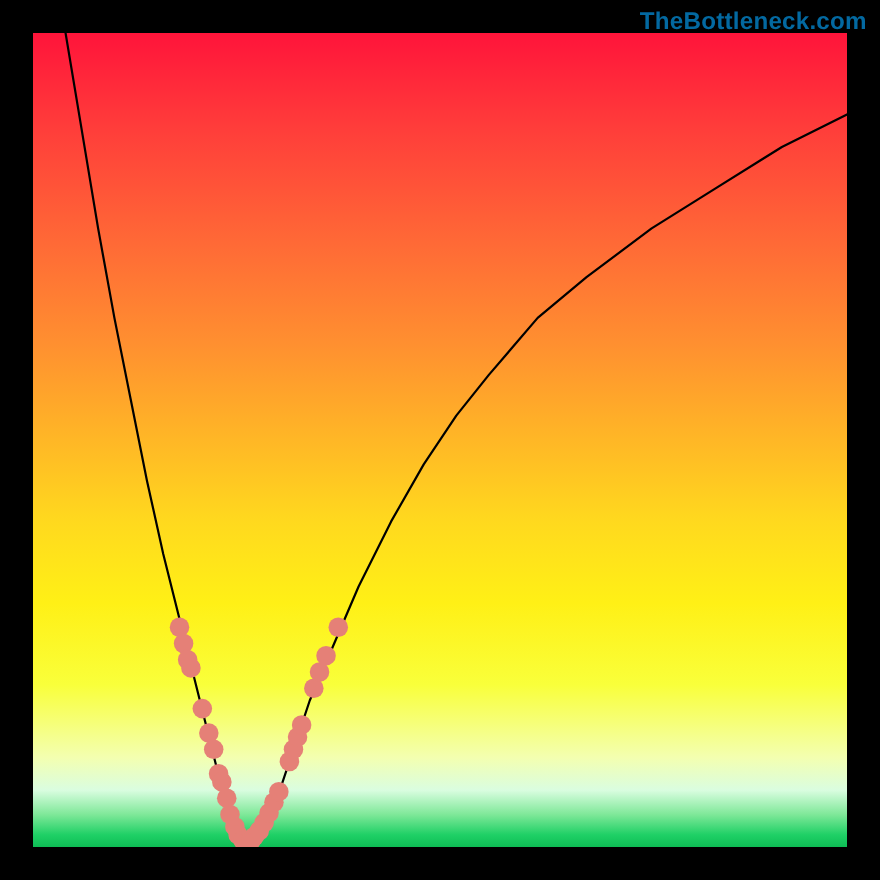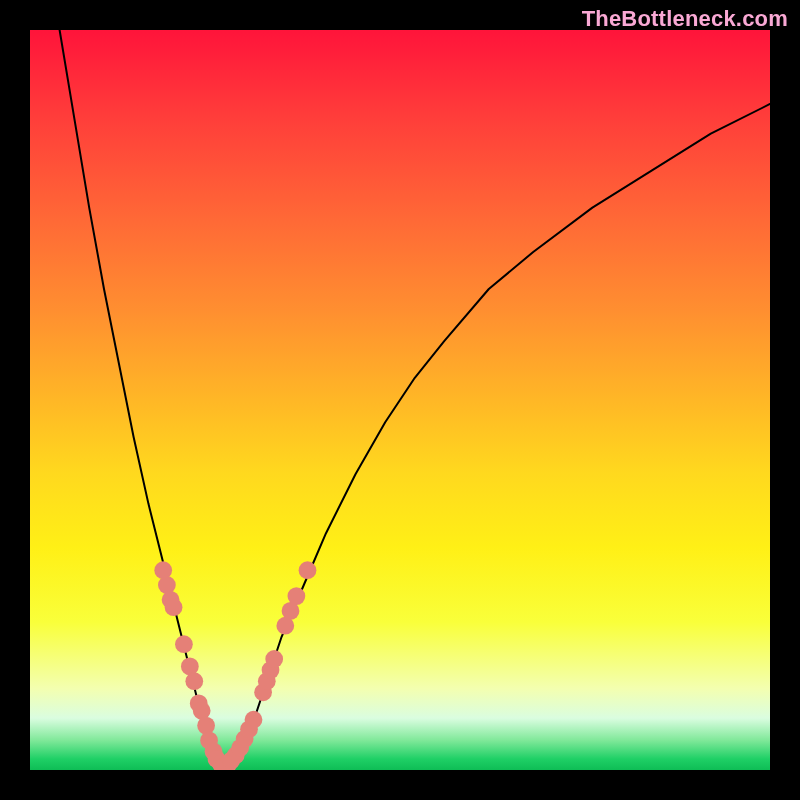--- a/index.html
+++ b/index.html
@@ -46,21 +46,21 @@
     position: absolute;
     top: 0;
     left: 0;
     width: 740px;
     height: 740px;
   }
   .wm {
     position: absolute;
     top: 6px;
     right: 12px;
-    color: #f9a8d4;
+    color: #0369a1;
     font-size: 22px;
     font-weight: 600;
     letter-spacing: 0.2px;
   }
 </style>
 </head>
 <body>
 
 <div class="frame">
   <div class="wm">TheBottleneck.com</div>

